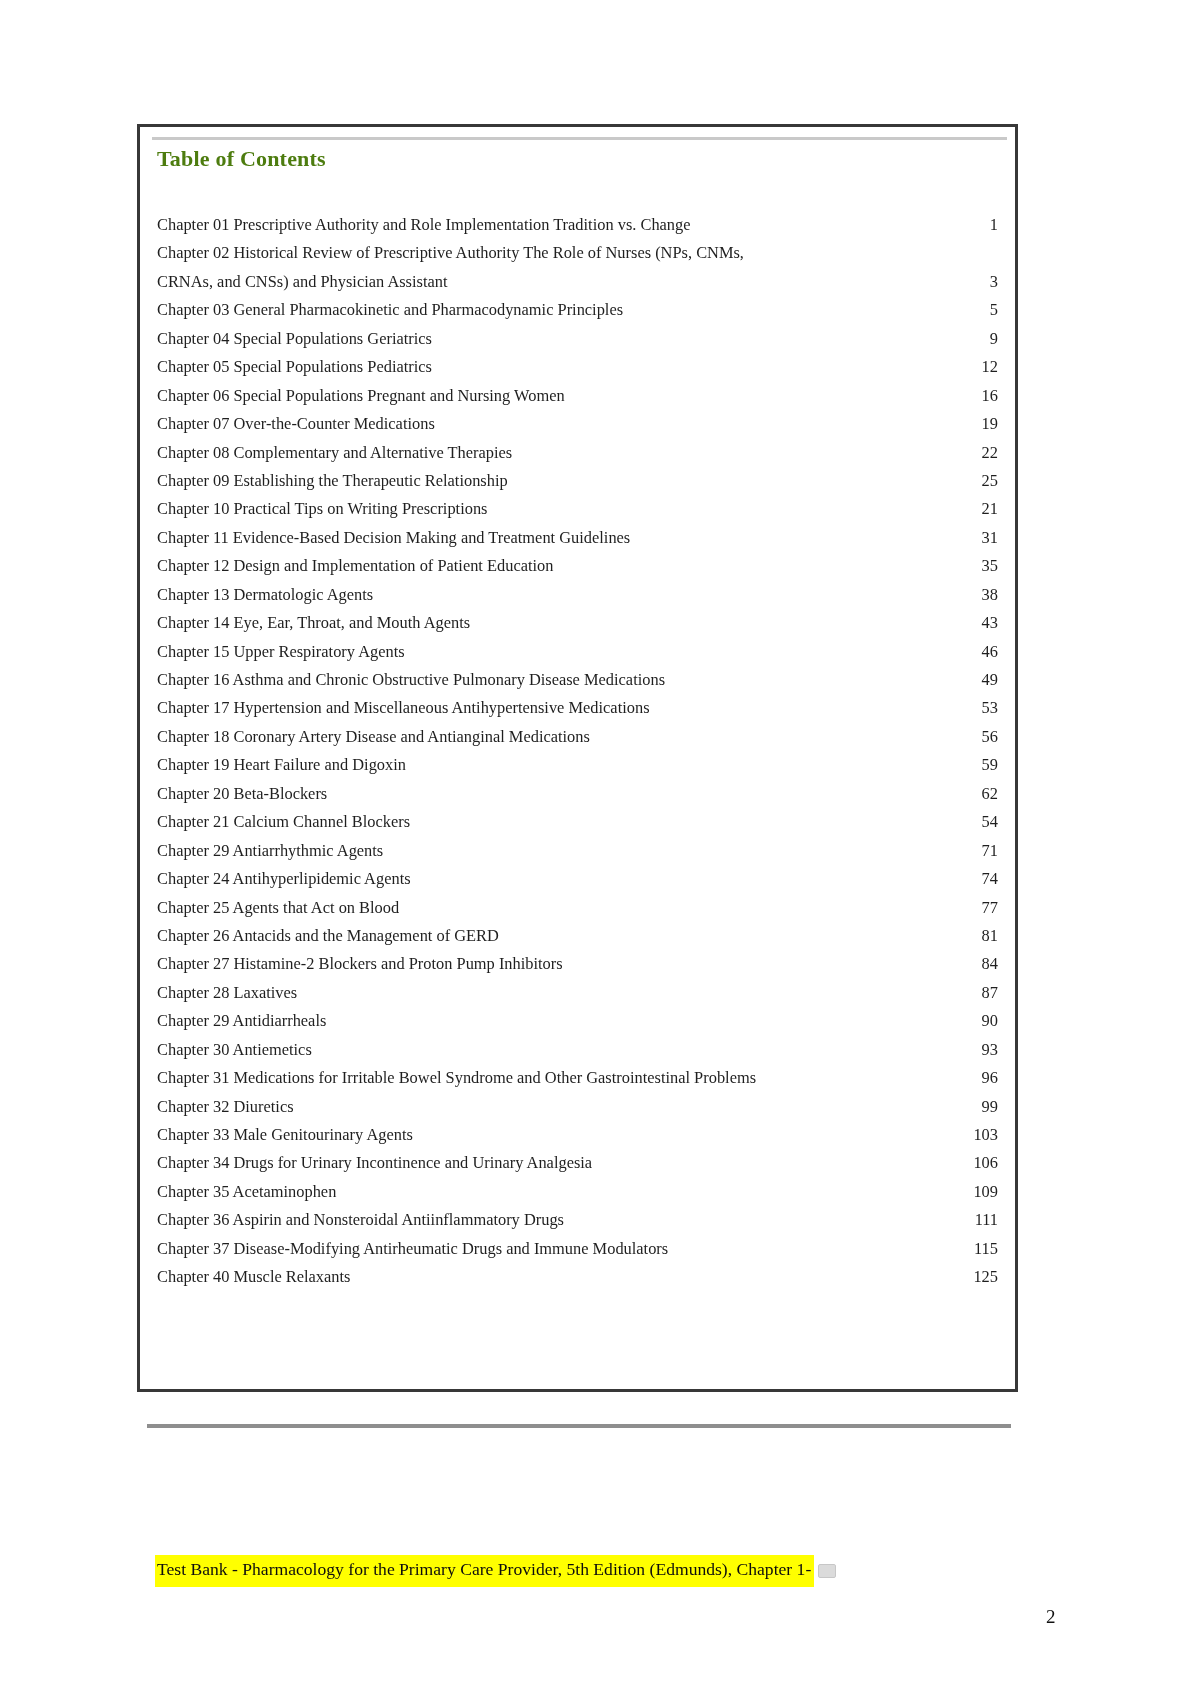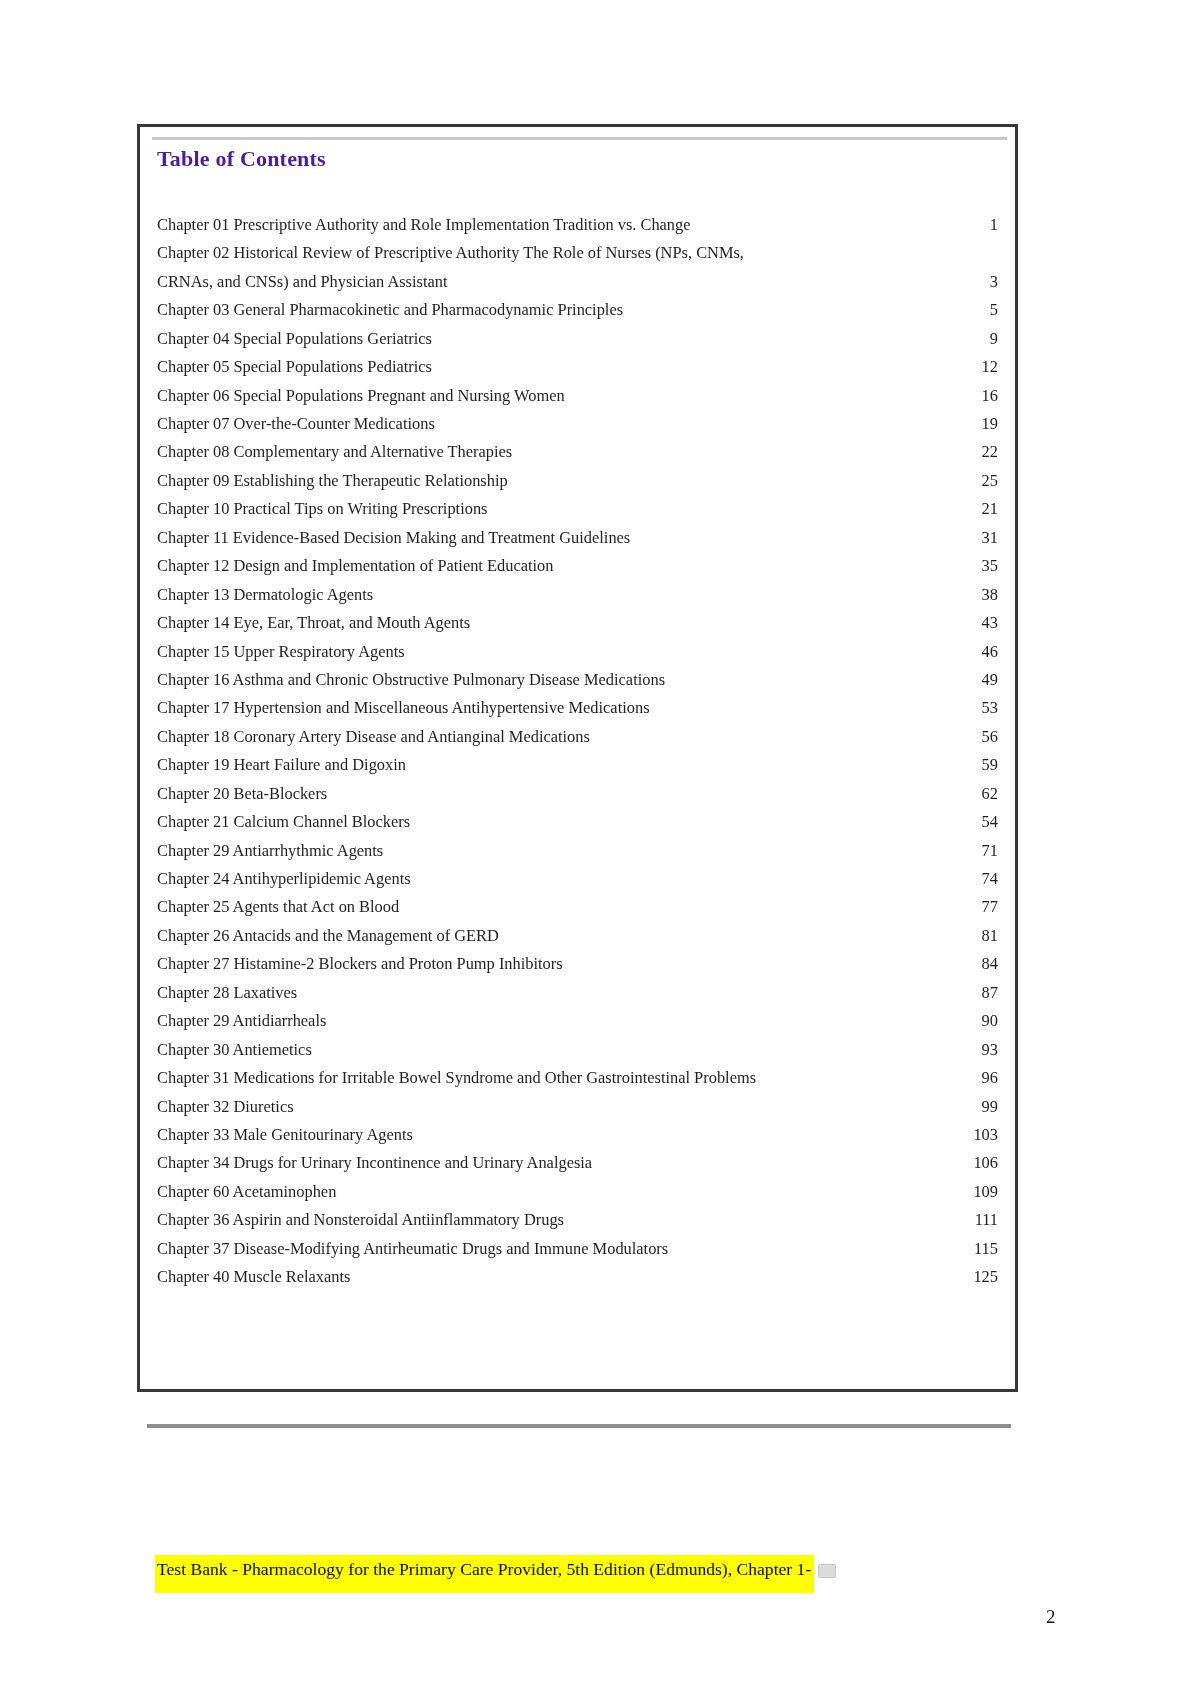--- a/index.html
+++ b/index.html
@@ -34,32 +34,32 @@
     height: 3px;
     background: #c9c9c9;
   }
   .toc-title {
     position: absolute;
     left: 17px;
     top: 19px;
     margin: 0;
     font-size: 22px;
     font-weight: bold;
-    color: #4c1d95;
+    color: #4d7c0f;
     letter-spacing: 0.2px;
   }
   .toc-list {
     position: absolute;
     left: 17px;
     right: 17px;
     top: 84px;
   }
   .toc-row {
     display: flex;
-    align-items: flex-end;
+    align-items: flex-start;
     height: 28.45px;
     line-height: 28.45px;
     font-size: 16.4px;
     white-space: nowrap;
   }
   .toc-row .t {
     flex: 1 1 auto;
     overflow: hidden;
   }
   .toc-row .p {
@@ -78,21 +78,21 @@
   .footer-line {
     position: absolute;
     left: 155px;
     top: 1559px;
     font-size: 17.6px;
     white-space: nowrap;
   }
   .highlight {
     background: #ffff00;
     color: #0d0d0d;
-    padding: 4px 3px 14px 2px;
+    padding: 4px 3px 8px 2px;
   }
   .artifact {
     display: inline-block;
     width: 16px;
     height: 12px;
     margin-left: 4px;
     background: #d8d8d8;
     border: 1px solid #c2c2c2;
     border-radius: 2px;
     vertical-align: middle;
@@ -245,21 +245,21 @@
         </div>
         <div class="toc-row">
           <span class="t">Chapter 33 Male Genitourinary Agents</span>
           <span class="p">103</span>
         </div>
         <div class="toc-row">
           <span class="t">Chapter 34 Drugs for Urinary Incontinence and Urinary Analgesia</span>
           <span class="p">106</span>
         </div>
         <div class="toc-row">
-          <span class="t">Chapter 60 Acetaminophen</span>
+          <span class="t">Chapter 35 Acetaminophen</span>
           <span class="p">109</span>
         </div>
         <div class="toc-row">
           <span class="t">Chapter 36 Aspirin and Nonsteroidal Antiinflammatory Drugs</span>
           <span class="p">111</span>
         </div>
         <div class="toc-row">
           <span class="t">Chapter 37 Disease-Modifying Antirheumatic Drugs and Immune Modulators</span>
           <span class="p">115</span>
         </div>

